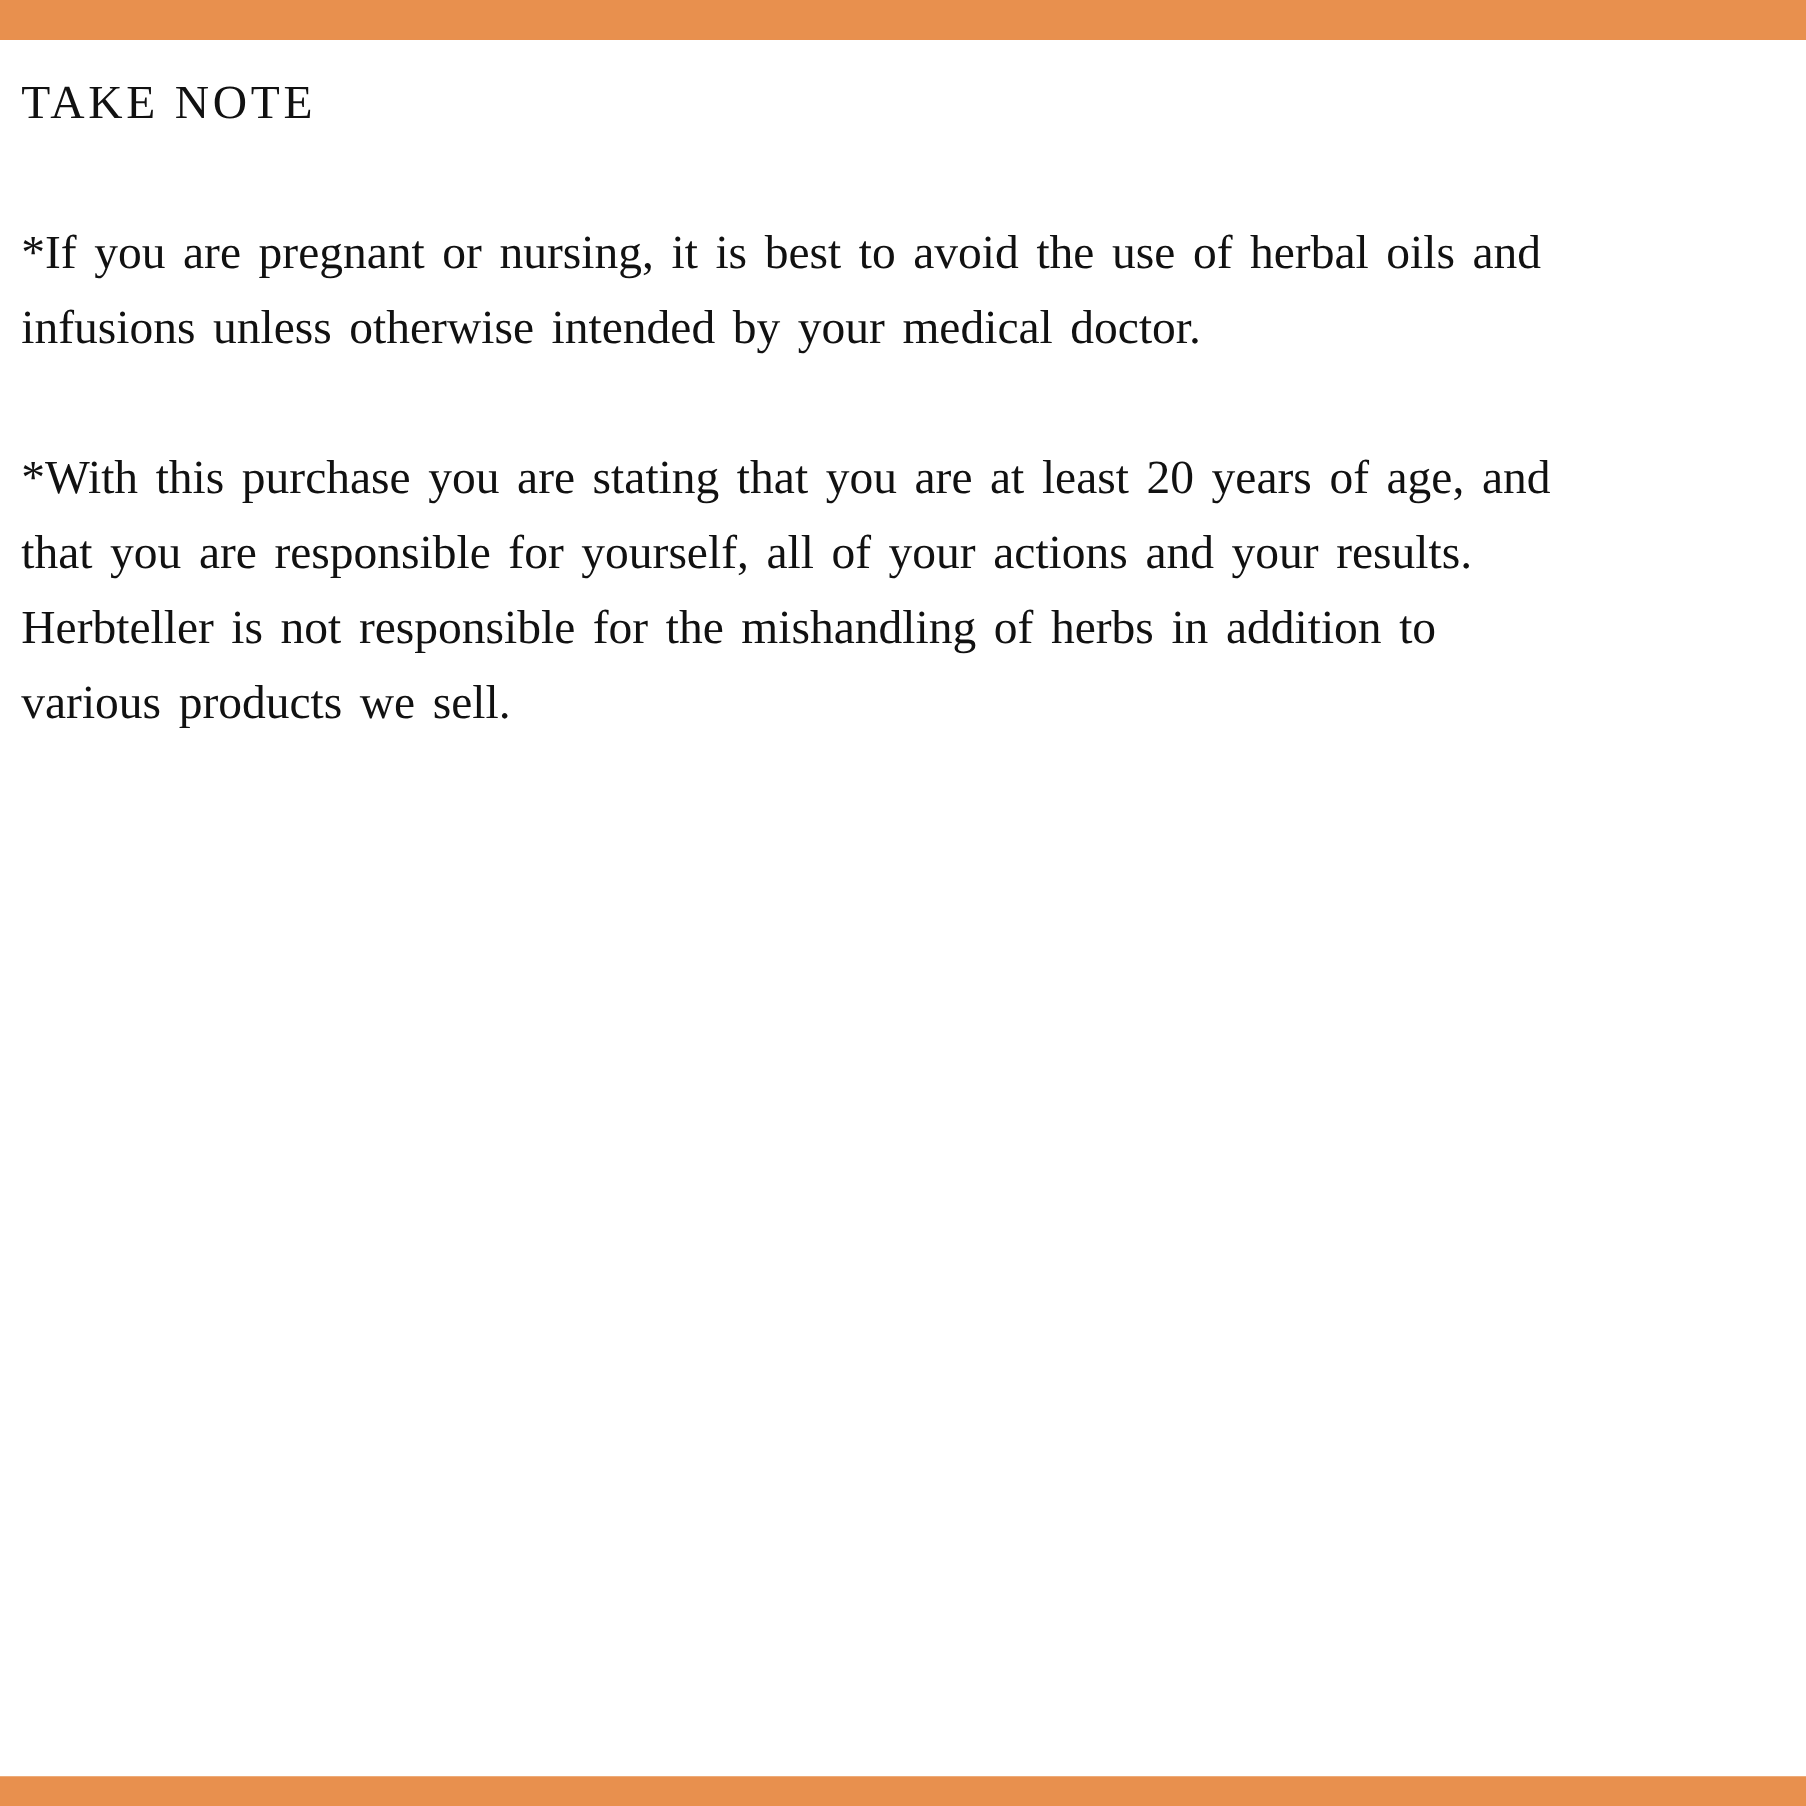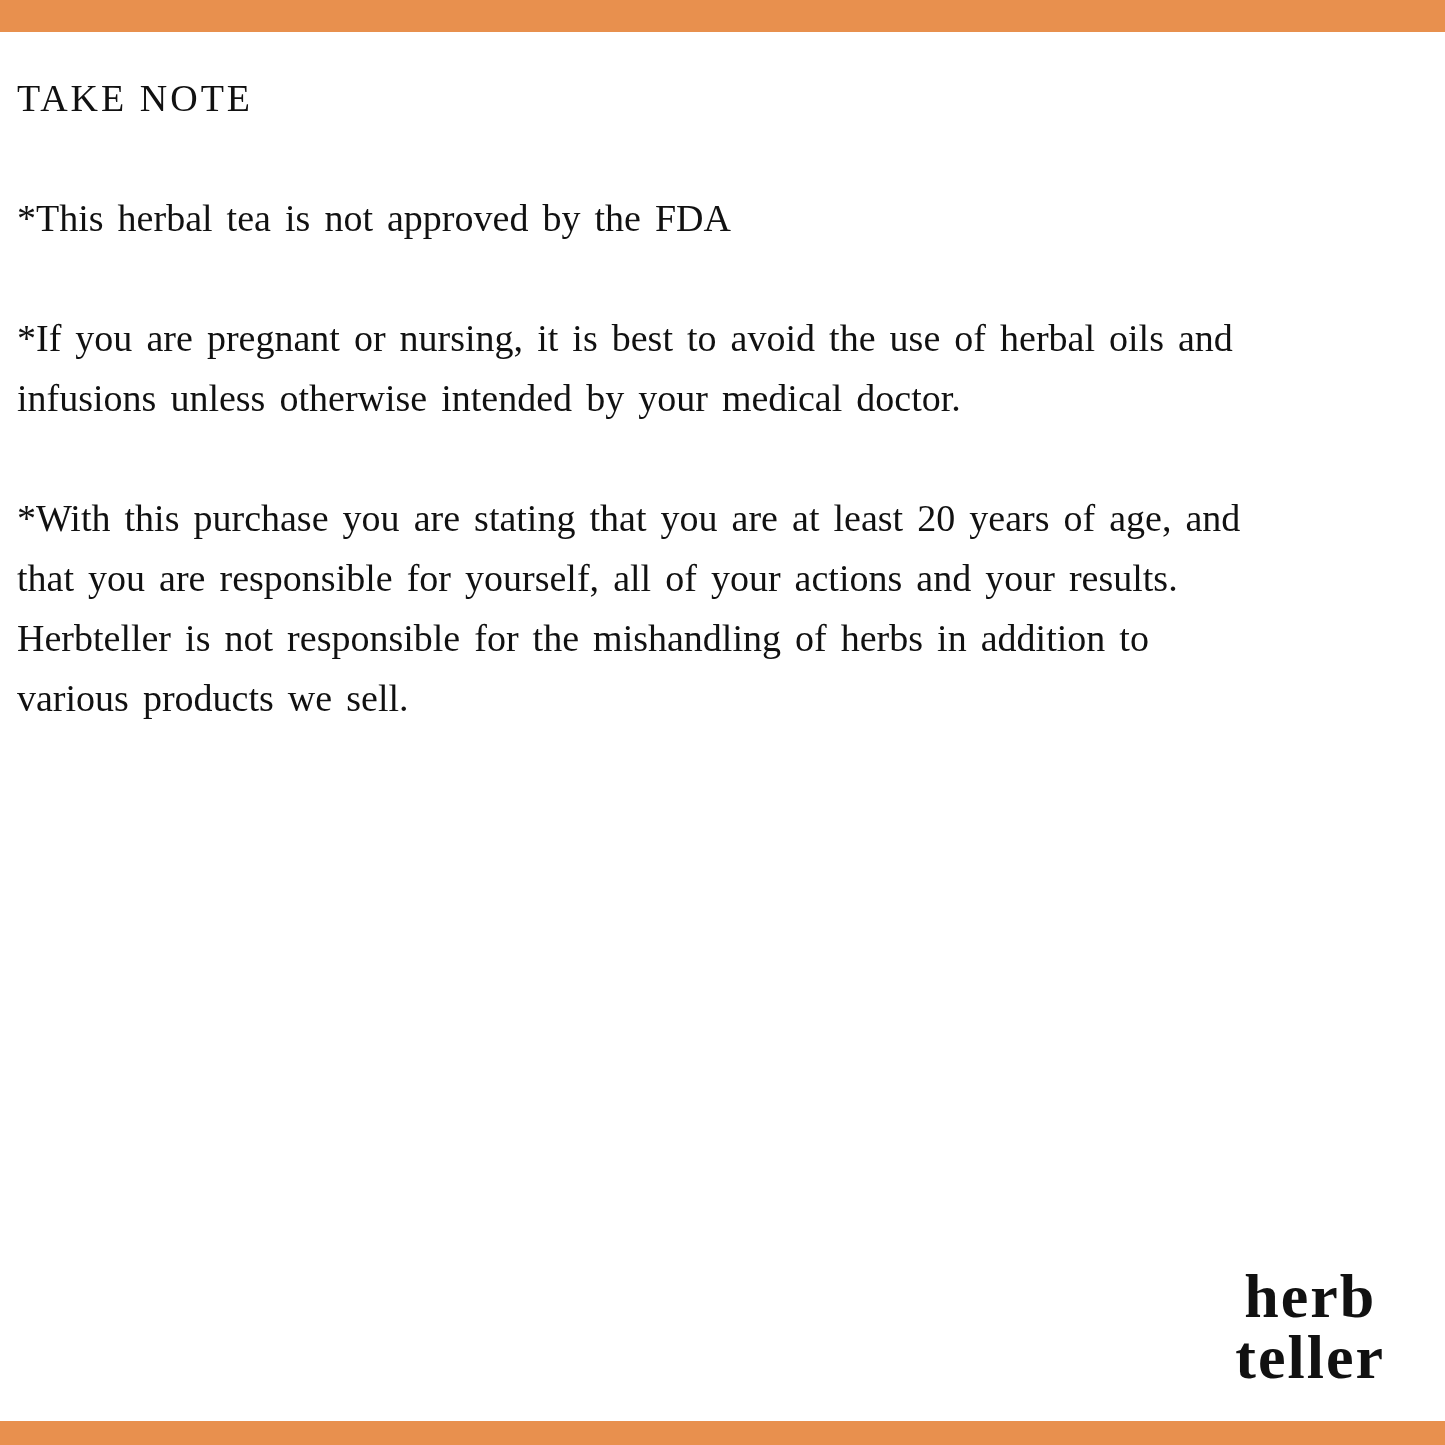--- a/index.html
+++ b/index.html
@@ -27,21 +27,21 @@
     width: 1445px;
     background: var(--accent);
   }
   .accent-bar.top { top: 0; height: 32px; }
   .accent-bar.bottom { bottom: 0; height: 24px; }
   .content {
     position: absolute;
     top: 32px;
     left: 0;
     width: 1331px;
-    padding: 36px 40px 0 17px;
+    padding: 20px 40px 0 17px;
     color: var(--text);
   }
   .note-title {
     font-size: 38px;
     line-height: 60px;
     font-weight: normal;
     letter-spacing: 3px;
     margin: 0 0 60px 0;
     white-space: pre;
   }
@@ -67,34 +67,29 @@
 </head>
 <body>
 
 <div class="page">
 
   <div class="accent-bar top"></div>
 
   <div class="content">
     <h1 class="note-title">TAKE NOTE</h1>
 
-    <p class="note-para">*This herbal tea is not approved by the FDA</p>
 
 
     <p class="note-para">*If you are pregnant or nursing, it is best to avoid the use of herbal oils and
 infusions unless otherwise intended by your medical doctor.</p>
 
 
 
     <p class="note-para">*With this purchase you are stating that you are at least 20 years of age, and
 that you are responsible for yourself, all of your actions and your results.
 Herbteller is not responsible for the mishandling of herbs in addition to
 various products we sell.</p>
   </div>
 
-  <div class="brand-logo">
-    <div>herb</div>
-    <div>teller</div>
-  </div>
 
   <div class="accent-bar bottom"></div>
 
 </div>
 
 </body></html>

